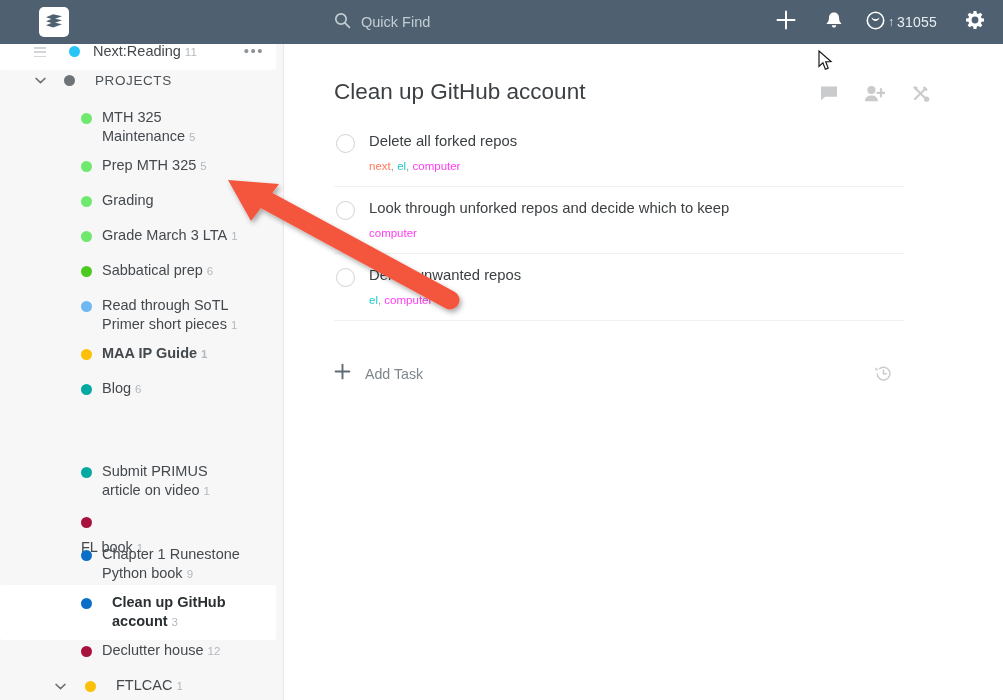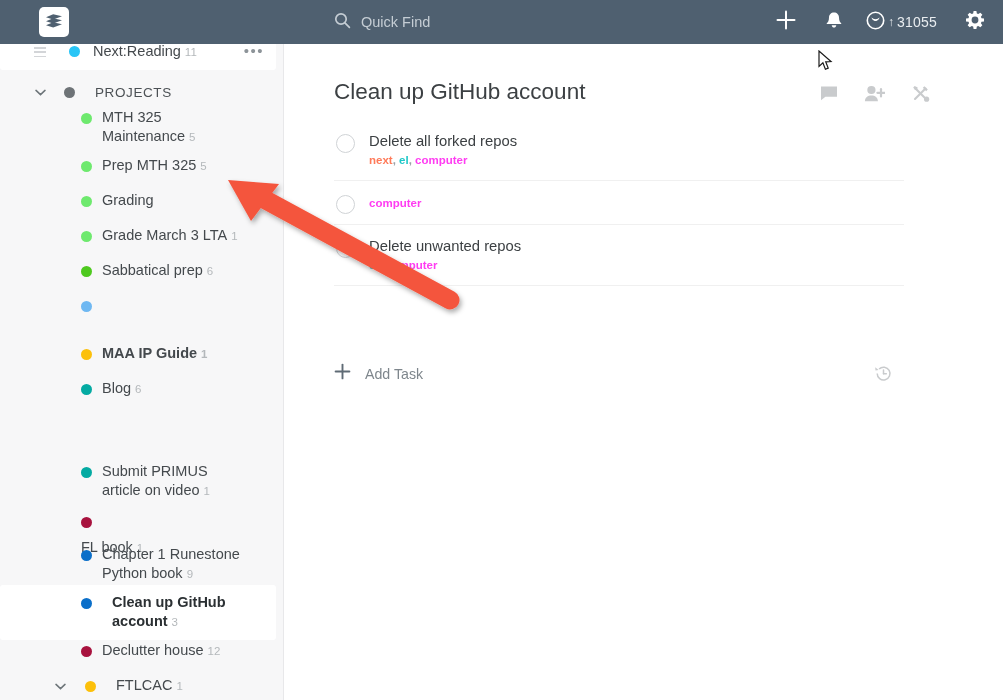--- a/index.html
+++ b/index.html
@@ -145,21 +145,21 @@
   .checkbox {
     position: absolute; left: 2px; top: 14px;
     width: 19px; height: 19px; border-radius: 50%;
     border: 1px solid #d0d3d6; background: #fff;
     cursor: pointer;
   }
   .task-text {
     margin-left: 35px; font-size: 14.8px; color: #3c4043; line-height: 18px;
   }
   .task-labels {
-    margin-left: 35px; margin-top: 3px; font-size: 11.5px; line-height: 14px; font-weight: bold;
+    margin-left: 35px; margin-top: 9px; font-size: 11.5px; line-height: 14px;
   }
   .task-labels .lab { cursor: pointer; }
   .task-labels .sep { color: #9aa0a6; }
 
   .add-task {
     position: absolute; left: 34px; top: 319px;
     display: flex; align-items: center; gap: 14px; cursor: pointer;
   }
   .add-task .at-label { font-size: 14.2px; color: #7e868c; }
   .history-btn {
@@ -249,21 +249,21 @@
           <i></i>
           <i></i>
         </span>
       <span class="dot" style="background:#29c5f6; margin-top:0;"></span>
       <span class="lbl" style="white-space:nowrap;">
         <span>Next:Reading</span><span class="cnt">11</span>
       </span>
       <span class="row-menu">•••</span>
     </div>
 
-    <div class="section-header" style="top:40px;text-align:center;">
+    <div class="section-header" style="top:28px;text-align:center;">
       <span class="chev" style="margin-left:32px;">
         <svg width="11" height="7" viewBox="0 0 11 7" aria-hidden="true">
           <path d="M1 1.4 L5.5 5.6 L10 1.4" fill="none" stroke="#6d7579" stroke-width="1.5" stroke-linecap="round"></path>
         </svg>
       </span>
       <span class="sec-dot" style="background:#6e7377;"></span>
       <span class="sec-lbl">PROJECTS</span>
     </div>
 
     <div class="proj" style="top:64px;">
@@ -296,20 +296,23 @@
 
     <div class="proj" style="top:217px;">
       <span class="dot" style="background:#4ec91f;"></span>
       <span class="lbl" style="white-space:nowrap;">
         <span>Sabbatical prep</span><span class="cnt">6</span>
       </span>
     </div>
 
     <div class="proj" style="top:252px;">
       <span class="dot" style="background:#6fb8f2;"></span>
+      <span class="lbl">
+        <span>Read through SoTL Primer short pieces</span><span class="cnt">1</span>
+      </span>
     </div>
 
     <div class="proj" style="top:300px;">
       <span class="dot" style="background:#fcc00b;"></span>
       <span class="lbl" style="white-space:nowrap;font-weight:bold;">
         <span>MAA IP Guide</span><span class="cnt">1</span>
       </span>
     </div>
 
     <div class="proj" style="top:335px;">
@@ -406,20 +409,21 @@
         <div class="task-text">Delete all forked repos</div>
         <div class="task-labels">
           <span class="lab" style="color:#ff7a59;">next</span><span class="sep">,</span>
           <span class="lab" style="color:#1ec8c8;">el</span><span class="sep">,</span>
           <span class="lab" style="color:#ff3df2;">computer</span>
         </div>
       </div>
 
       <div class="task">
         <span class="checkbox"></span>
+        <div class="task-text">Look through unforked repos and decide which to keep</div>
         <div class="task-labels">
           <span class="lab" style="color:#ff3df2;">computer</span>
         </div>
       </div>
 
       <div class="task">
         <span class="checkbox"></span>
         <div class="task-text">Delete unwanted repos</div>
         <div class="task-labels">
           <span class="lab" style="color:#1ec8c8;">el</span><span class="sep">,</span>

